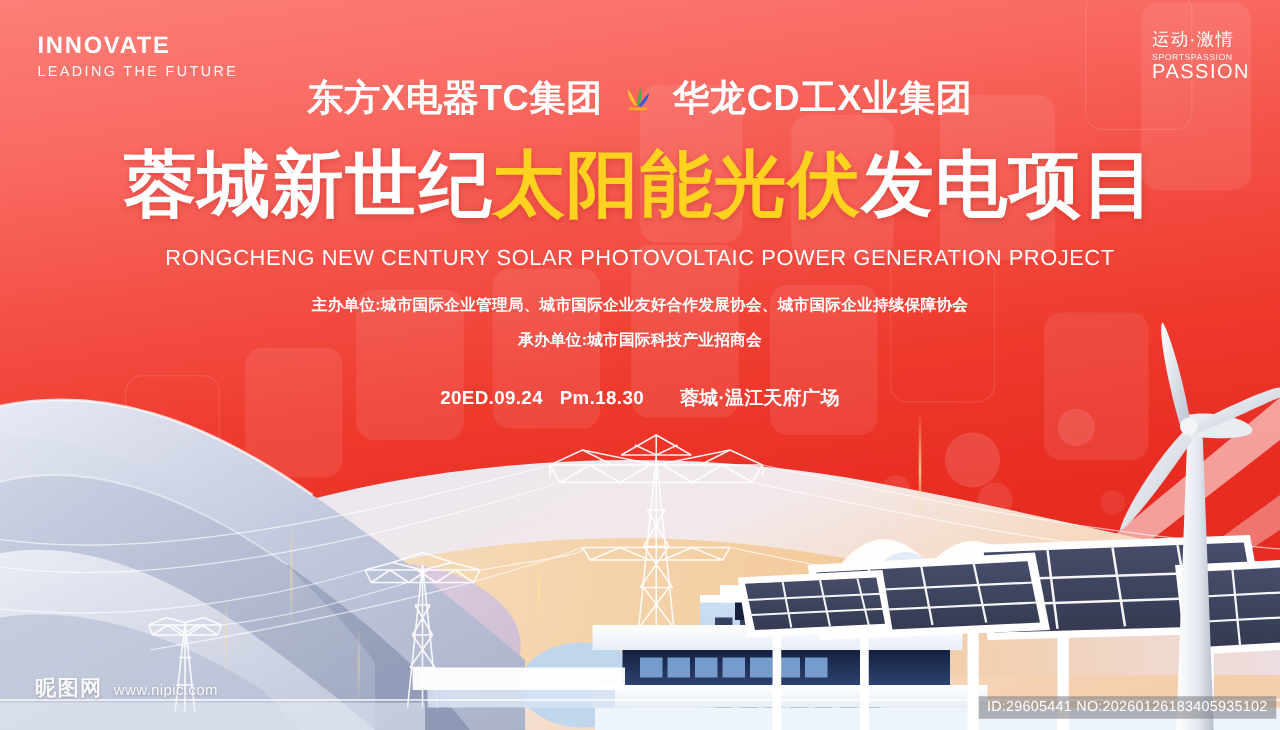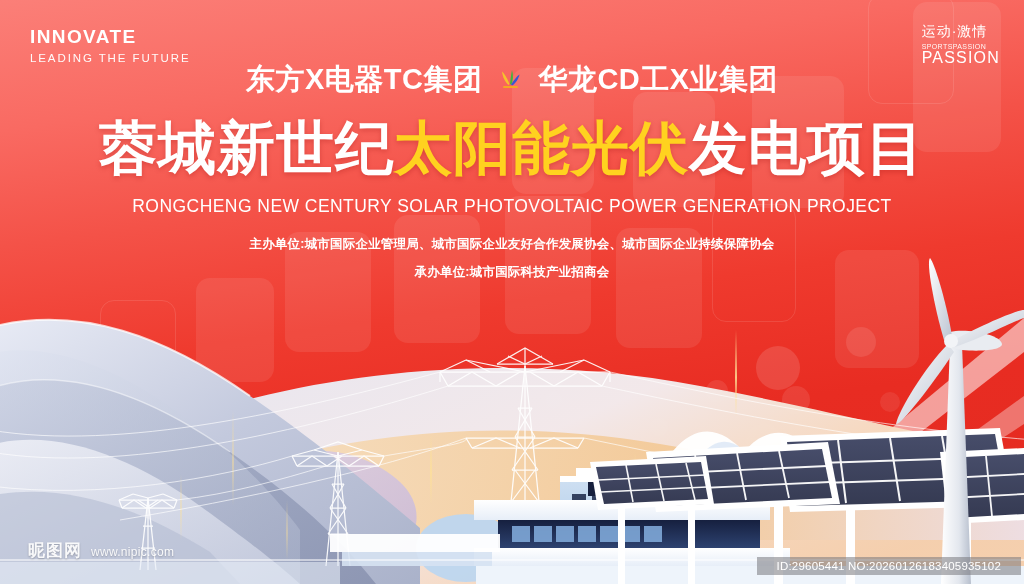--- a/index.html
+++ b/index.html
@@ -49,21 +49,21 @@
   .dateline{position:absolute;top:311px;left:0;width:100%;text-align:center;color:#fff;
             font-size:15px;line-height:1;white-space:nowrap;font-weight:bold;letter-spacing:.3px;}
   .dateline .gap{display:inline-block;width:20px;}
   
   .wm{position:absolute;left:28px;bottom:22px;display:flex;align-items:baseline;gap:9px;
       color:rgba(255,255,255,.93);text-shadow:0 1px 2px rgba(0,0,0,.25);}
   .wm .cn{font-size:17px;font-weight:bold;letter-spacing:1px;}
   .wm .url{font-size:12px;letter-spacing:.3px;}
   
   .idbadge{position:absolute;right:3px;bottom:9px;background:rgba(120,120,125,.55);
-           color:#fff;font-size:11.5px;padding:3px 20px;letter-spacing:.2px;white-space:nowrap;}
+           color:#fff;font-size:11.5px;padding:3px 7px;letter-spacing:.2px;white-space:nowrap;}
   svg{display:block;}
   .layer{position:absolute;inset:0;}
 </style>
 </head>
 <body>
 
 <div class="stage">
 
   <div class="bgshapes">
     <div class="bgrect" style="left:512px;top:68px;width:82px;height:126px;"></div>
@@ -403,20 +403,27 @@
 
   <div class="title">
     <span class="w">蓉城新世纪</span><span class="y">太阳能光伏</span><span class="w">发电项目</span>
   </div>
 
   <div class="subtitle">RONGCHENG NEW CENTURY SOLAR PHOTOVOLTAIC POWER GENERATION PROJECT</div>
 
   <div class="org l2">承办单位:城市国际科技产业招商会</div>
   <div class="org l1">主办单位:城市国际企业管理局、城市国际企业友好合作发展协会、城市国际企业持续保障协会</div>
 
+  <div class="dateline">
+    <span>20ED.09.24</span>
+    <span>&nbsp;</span>
+    <span>Pm.18.30</span>
+    <span class="gap"></span>
+    <span>蓉城·温江天府广场</span>
+  </div>
 
   <div class="wm">
     <span class="cn">昵图网</span>
     <span class="url">www.nipic.com</span>
   </div>
 
   <div class="idbadge">ID:29605441 NO:20260126183405935102</div>
 
 </div>
 

